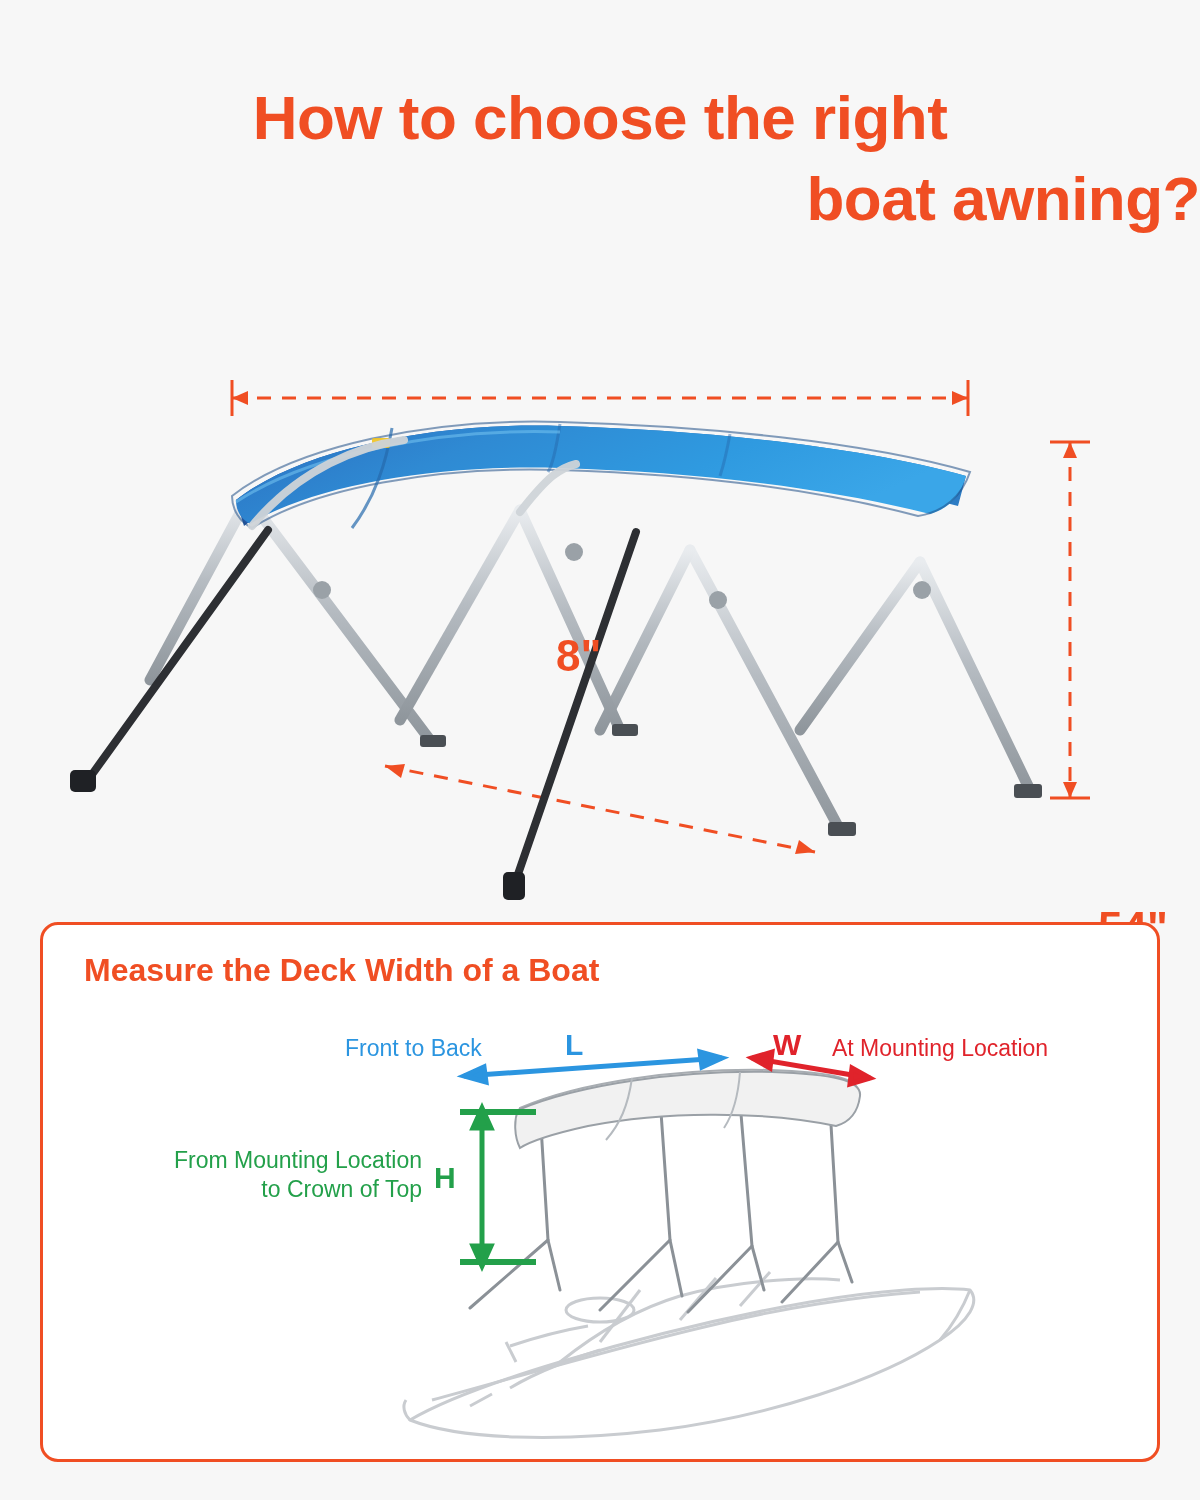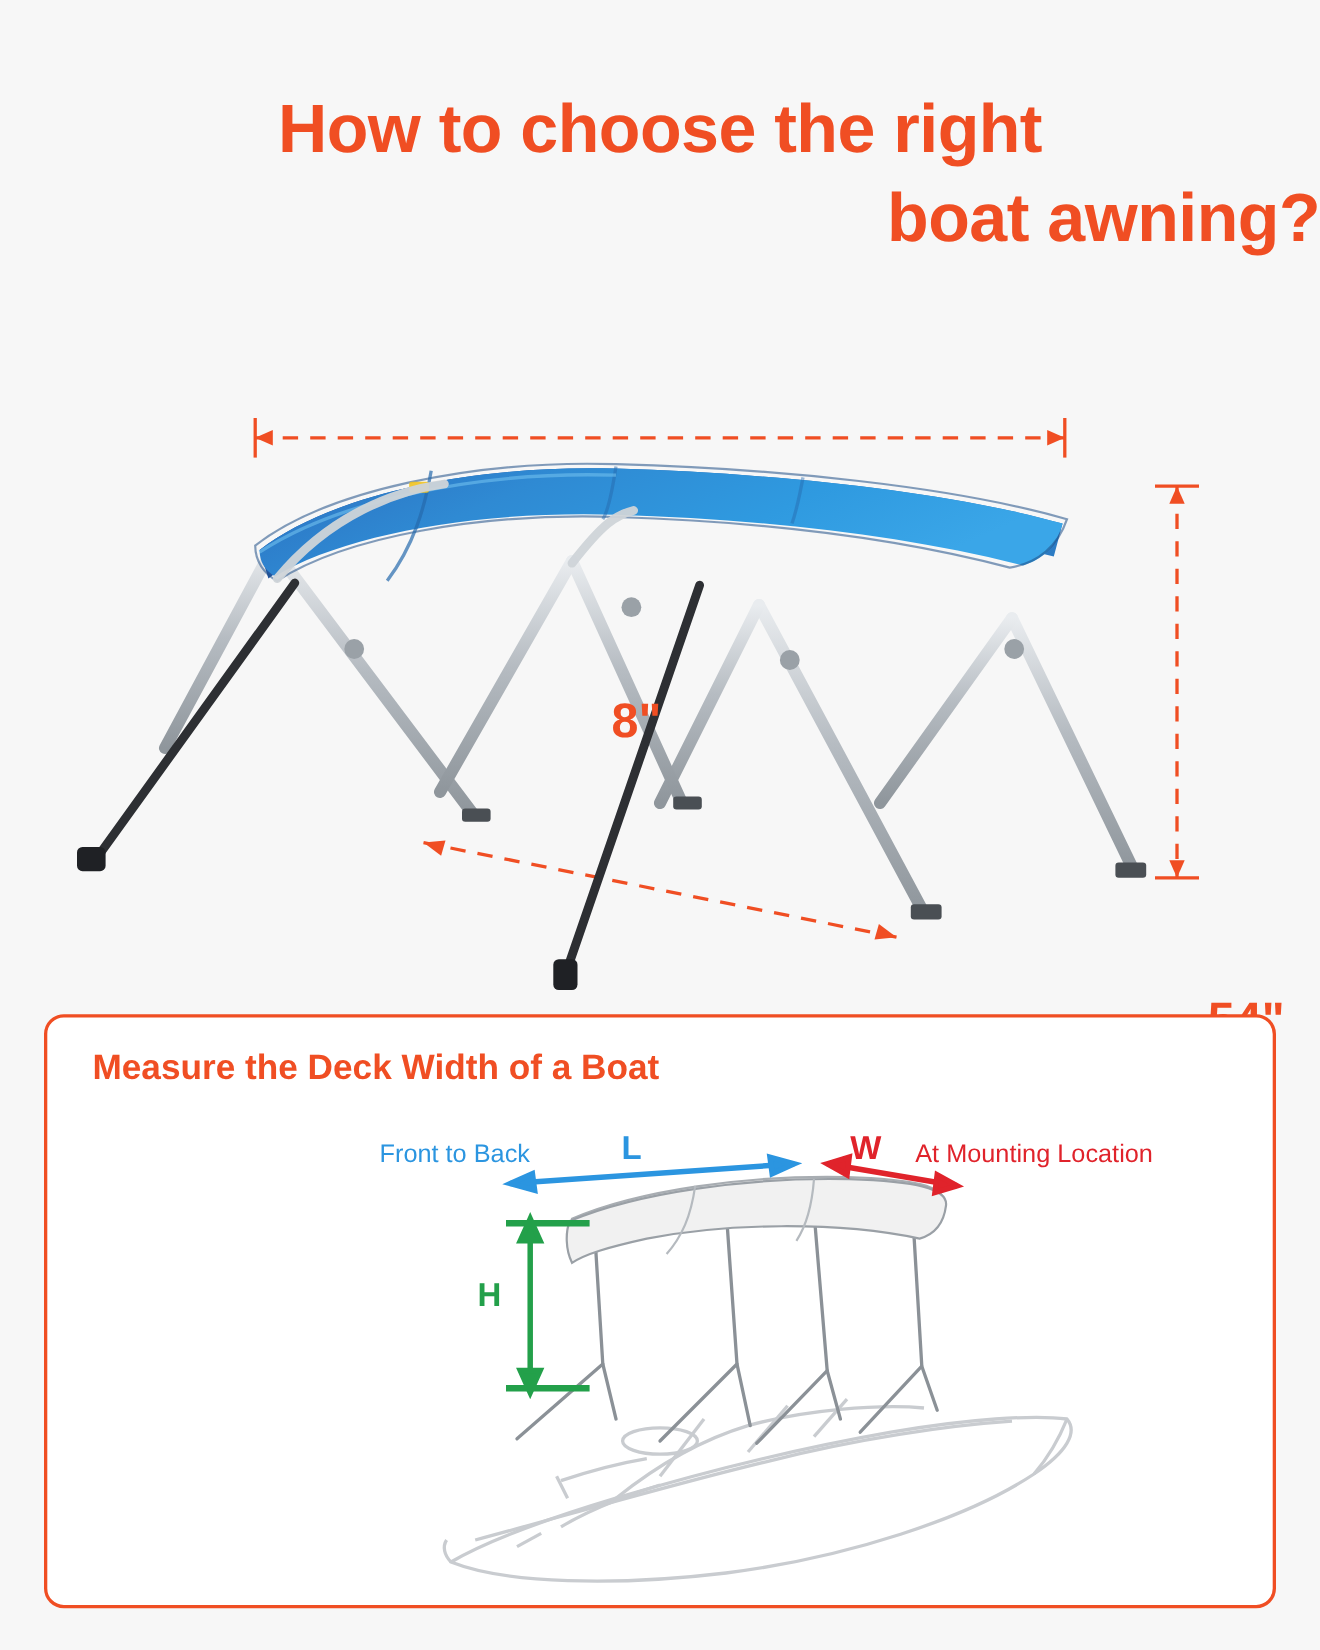--- a/index.html
+++ b/index.html
@@ -289,15 +289,19 @@
         <line x1="420" y1="122" x2="496" y2="122" stroke-width="6"></line>
         <line x1="420" y1="272" x2="496" y2="272" stroke-width="6"></line>
       </g>
     </svg>
   </div>
 
   <div class="cap blue" id="cap-l-text">Front to Back</div>
   <div class="cap blue bold" id="cap-l-letter">L</div>
   <div class="cap red bold" id="cap-w-letter">W</div>
   <div class="cap red" id="cap-w-text">At Mounting Location</div>
+  <div class="cap green" id="cap-h-text">
+    <span>From Mounting Location</span><br>
+    <span>to Crown of Top</span>
+  </div>
   <div class="cap green bold" id="cap-h-letter">H</div>
 
 </div>
 
 </body></html>

